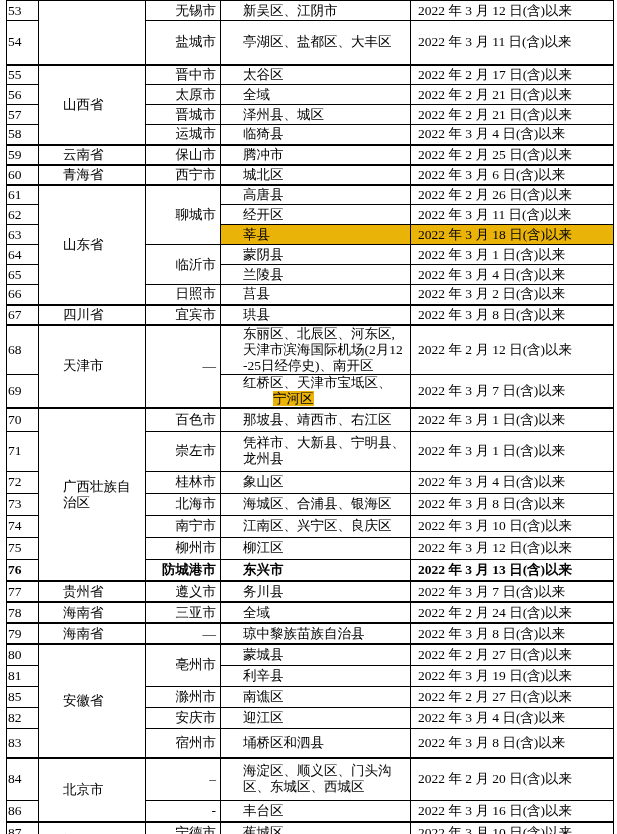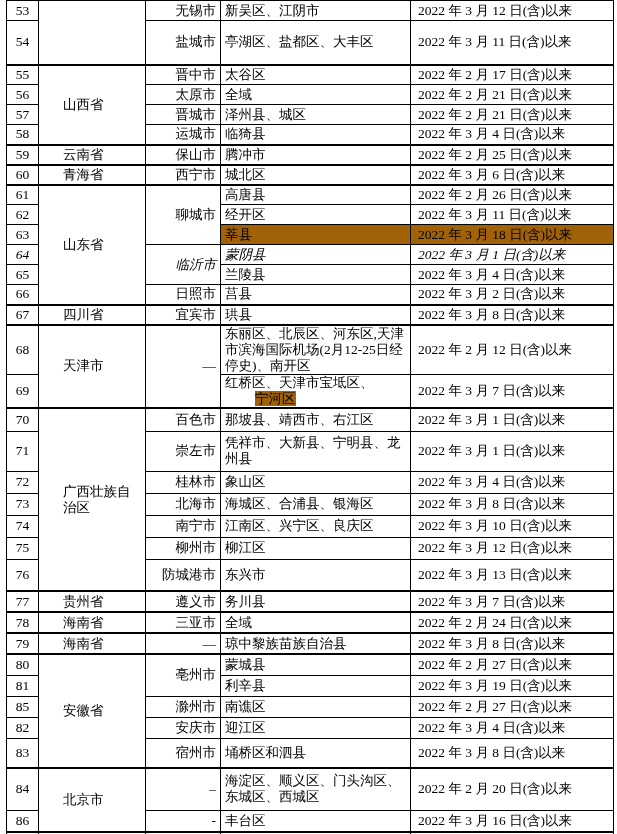--- a/index.html
+++ b/index.html
@@ -27,29 +27,29 @@
     border: 1px solid #000;
     font-size: 13.5px;
     line-height: 16px;
     padding: 0 5px;
     vertical-align: middle;
     overflow: hidden;
     word-break: break-all;
   }
   tr.group-start td { border-top-width: 2px; }
   td.col-num {
-    text-align: center;
+    text-align: left;
     padding: 0 1px;
     font-family: "Liberation Serif", "DejaVu Serif", serif;
   }
   td.col-province { padding: 0 8px 0 24px; }
   td.col-city { padding: 0 4px 0 6px; text-align: right; }
-  td.col-district { padding: 0 5px 0 4px; }
+  td.col-district { padding: 0 5px 0 22px; }
   td.col-date { padding: 0 4px 0 7px; white-space: nowrap; }
-  .hl { background: #a16207; margin-left: 30px; }
+  .hl { background: #eab308; margin-left: 30px; }
 </style>
 </head>
 <body>
 
 <table class="risk-table" id="risk-table">
   <colgroup>
     <col style="width:32px">
     <col style="width:107px">
     <col style="width:75px">
     <col style="width:190px">
@@ -118,21 +118,21 @@
       <tr style="height: 20px;">
         <td class="col-num">62</td>
         <td class="col-district">经开区</td>
         <td class="col-date">2022 年 3 月 11 日(含)以来</td>
       </tr>
       <tr style="height: 20px;">
         <td class="col-num">63</td>
         <td class="col-district hl">莘县</td>
         <td class="col-date hl">2022 年 3 月 18 日(含)以来</td>
       </tr>
-      <tr style="height: 20px; font-style: italic;">
+      <tr style="height: 20px;">
         <td class="col-num">64</td>
         <td class="col-city" rowspan="2">临沂市</td>
         <td class="col-district">蒙阴县</td>
         <td class="col-date">2022 年 3 月 1 日(含)以来</td>
       </tr>
       <tr style="height: 20px;">
         <td class="col-num">65</td>
         <td class="col-district">兰陵县</td>
         <td class="col-date">2022 年 3 月 4 日(含)以来</td>
       </tr>
@@ -191,21 +191,21 @@
         <td class="col-city">南宁市</td>
         <td class="col-district">江南区、兴宁区、良庆区</td>
         <td class="col-date">2022 年 3 月 10 日(含)以来</td>
       </tr>
       <tr style="height: 22px;">
         <td class="col-num">75</td>
         <td class="col-city">柳州市</td>
         <td class="col-district">柳江区</td>
         <td class="col-date">2022 年 3 月 12 日(含)以来</td>
       </tr>
-      <tr style="height: 32px;">
+      <tr style="height: 22px; font-weight: bold;">
         <td class="col-num">76</td>
         <td class="col-city">防城港市</td>
         <td class="col-district">东兴市</td>
         <td class="col-date">2022 年 3 月 13 日(含)以来</td>
       </tr>
       <tr class="group-start" style="height: 21px;">
         <td class="col-num">77</td>
         <td class="col-province">贵州省</td>
         <td class="col-city">遵义市</td>
         <td class="col-district">务川县</td>

